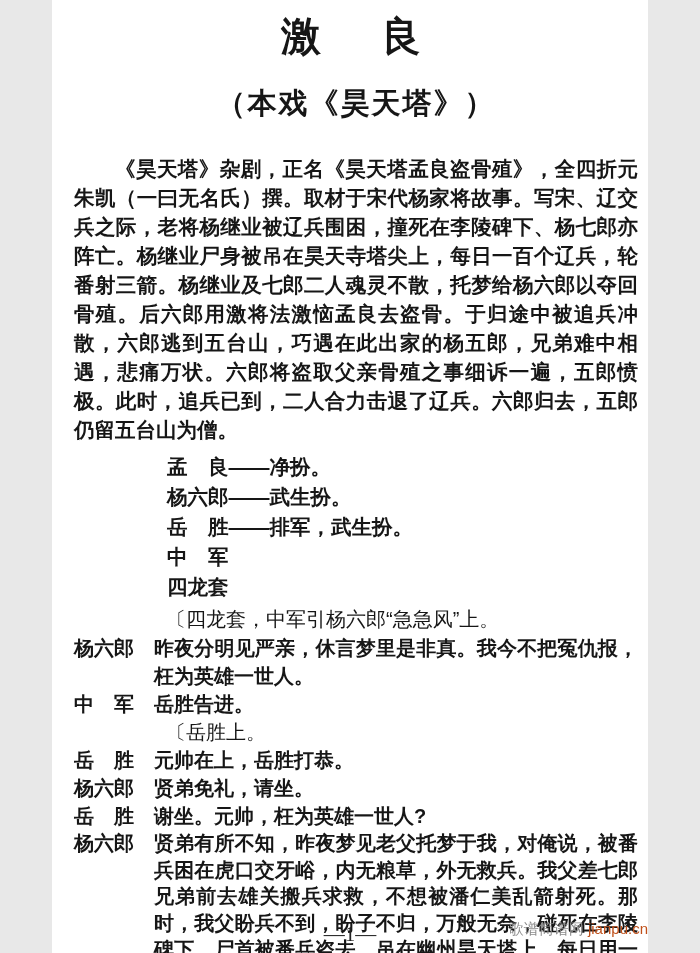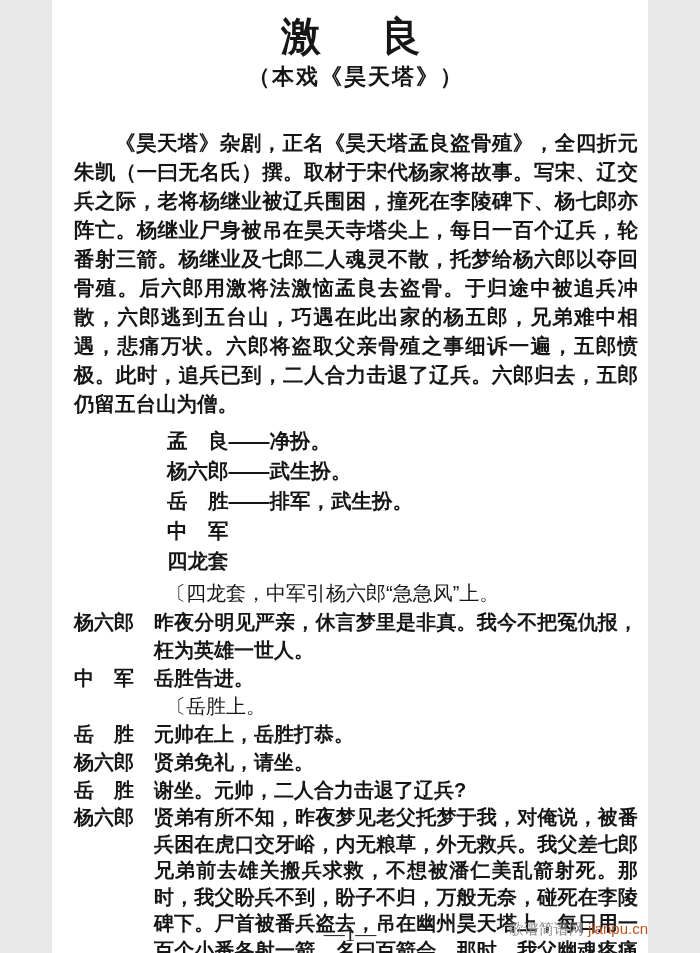--- a/index.html
+++ b/index.html
@@ -20,23 +20,24 @@
   .title {
     text-align: center;
     font-size: 40px;
     font-weight: bold;
     letter-spacing: 10px;
     padding-top: 4px;
     line-height: 52px;
   }
   .subtitle {
     text-align: center;
-    font-size: 22px;
+    font-size: 29px;
     font-weight: bold;
     letter-spacing: 2px;
+    margin-top: 26px;
     line-height: 30px;
   }
   .intro {
     margin-top: 36px;
   }
   .intro p {
     font-size: 20.5px;
     font-weight: bold;
     line-height: 29px;
     text-align: justify;
@@ -138,21 +139,21 @@
         <span class="dlg-text">元帅在上，岳胜打恭。</span>
       </div>
 
       <div class="dlg-row">
         <span class="speaker">杨六郎</span>
         <span class="dlg-text">贤弟免礼，请坐。</span>
       </div>
 
       <div class="dlg-row">
         <span class="speaker">岳　胜</span>
-        <span class="dlg-text">谢坐。元帅，二人合力击退了辽兵?</span>
+        <span class="dlg-text">谢坐。元帅，枉为英雄一世人?</span>
       </div>
 
       <div class="dlg-row long">
         <span class="speaker">杨六郎</span>
         <span class="dlg-text">贤弟有所不知，昨夜梦见老父托梦于我，对俺说，被番兵困在虎口交牙峪，内无粮草，外无救兵。我父差七郎兄弟前去雄关搬兵求救，不想被潘仁美乱箭射死。那时，我父盼兵不到，盼子不归，万般无奈，碰死在李陵碑下。尸首被番兵盗去，吊在幽州昊天塔上，每日用一百个小番各射一箭，名曰百箭会。那时，我父幽魂疼痛难忍，来在三关渡口，托梦于我，叫我盗取爹爹骨殖而归。无计可施，故此伤感。</span>
       </div>
 
     </div>
   </div>
 

